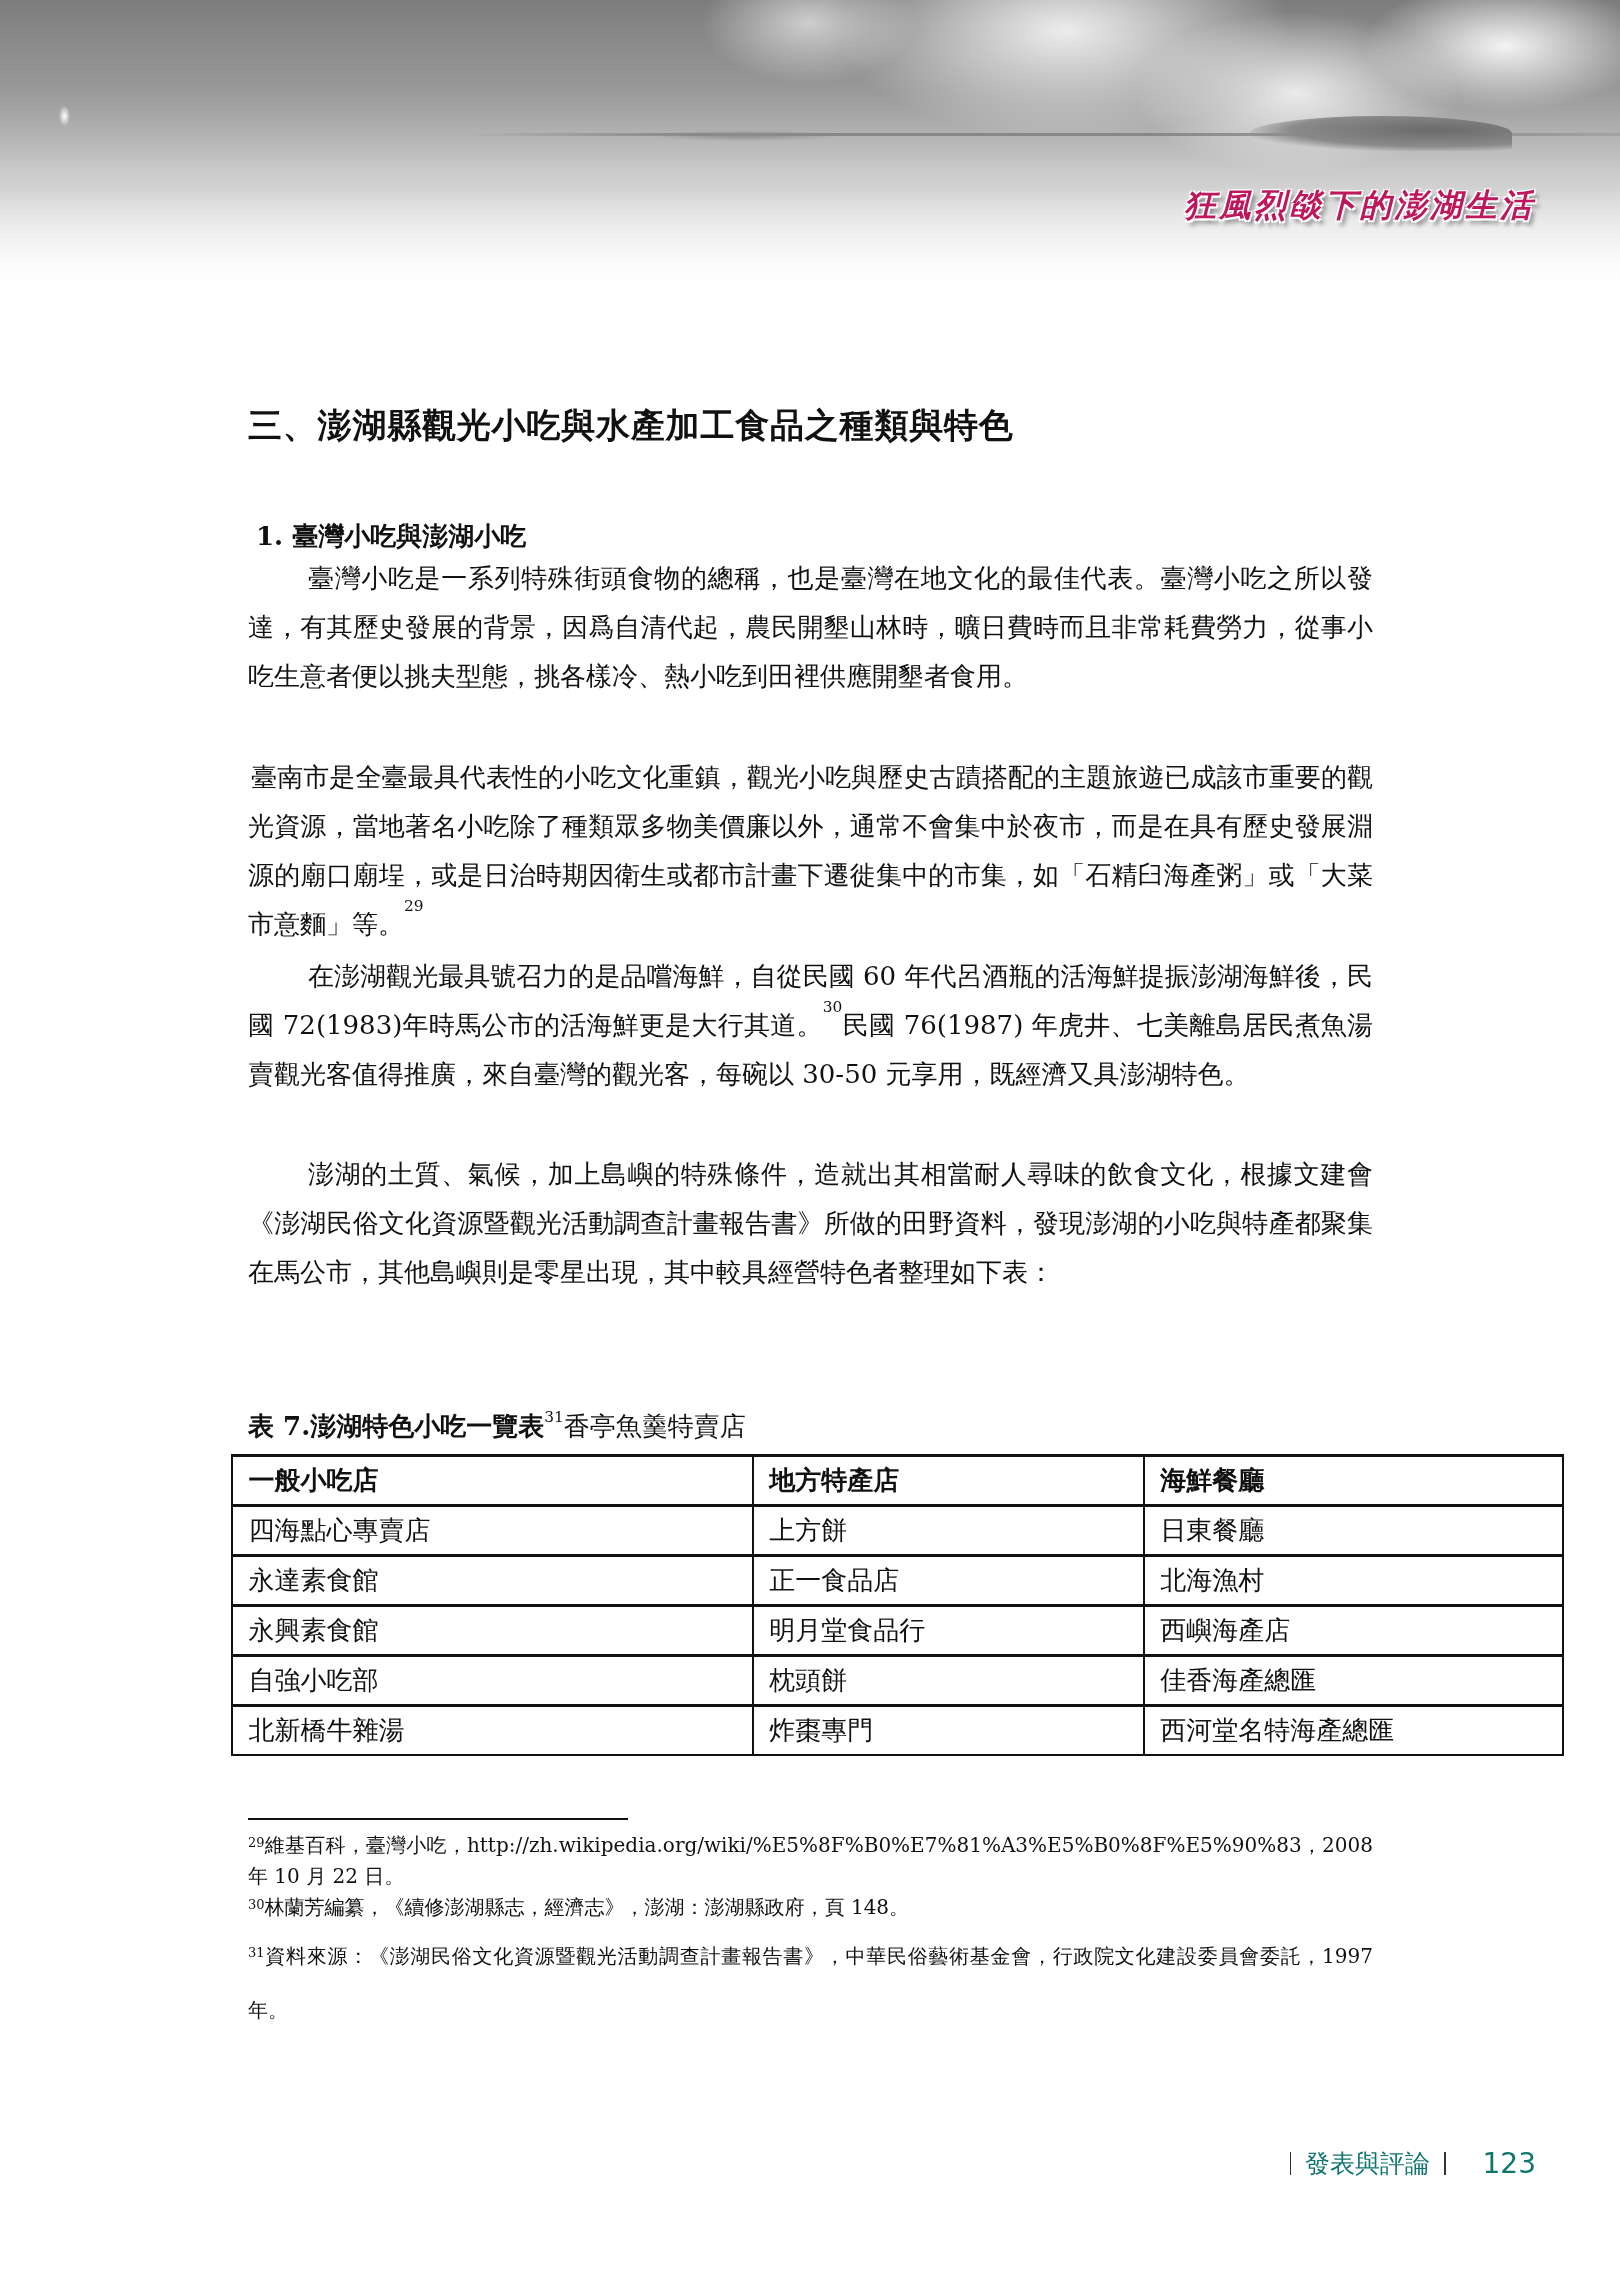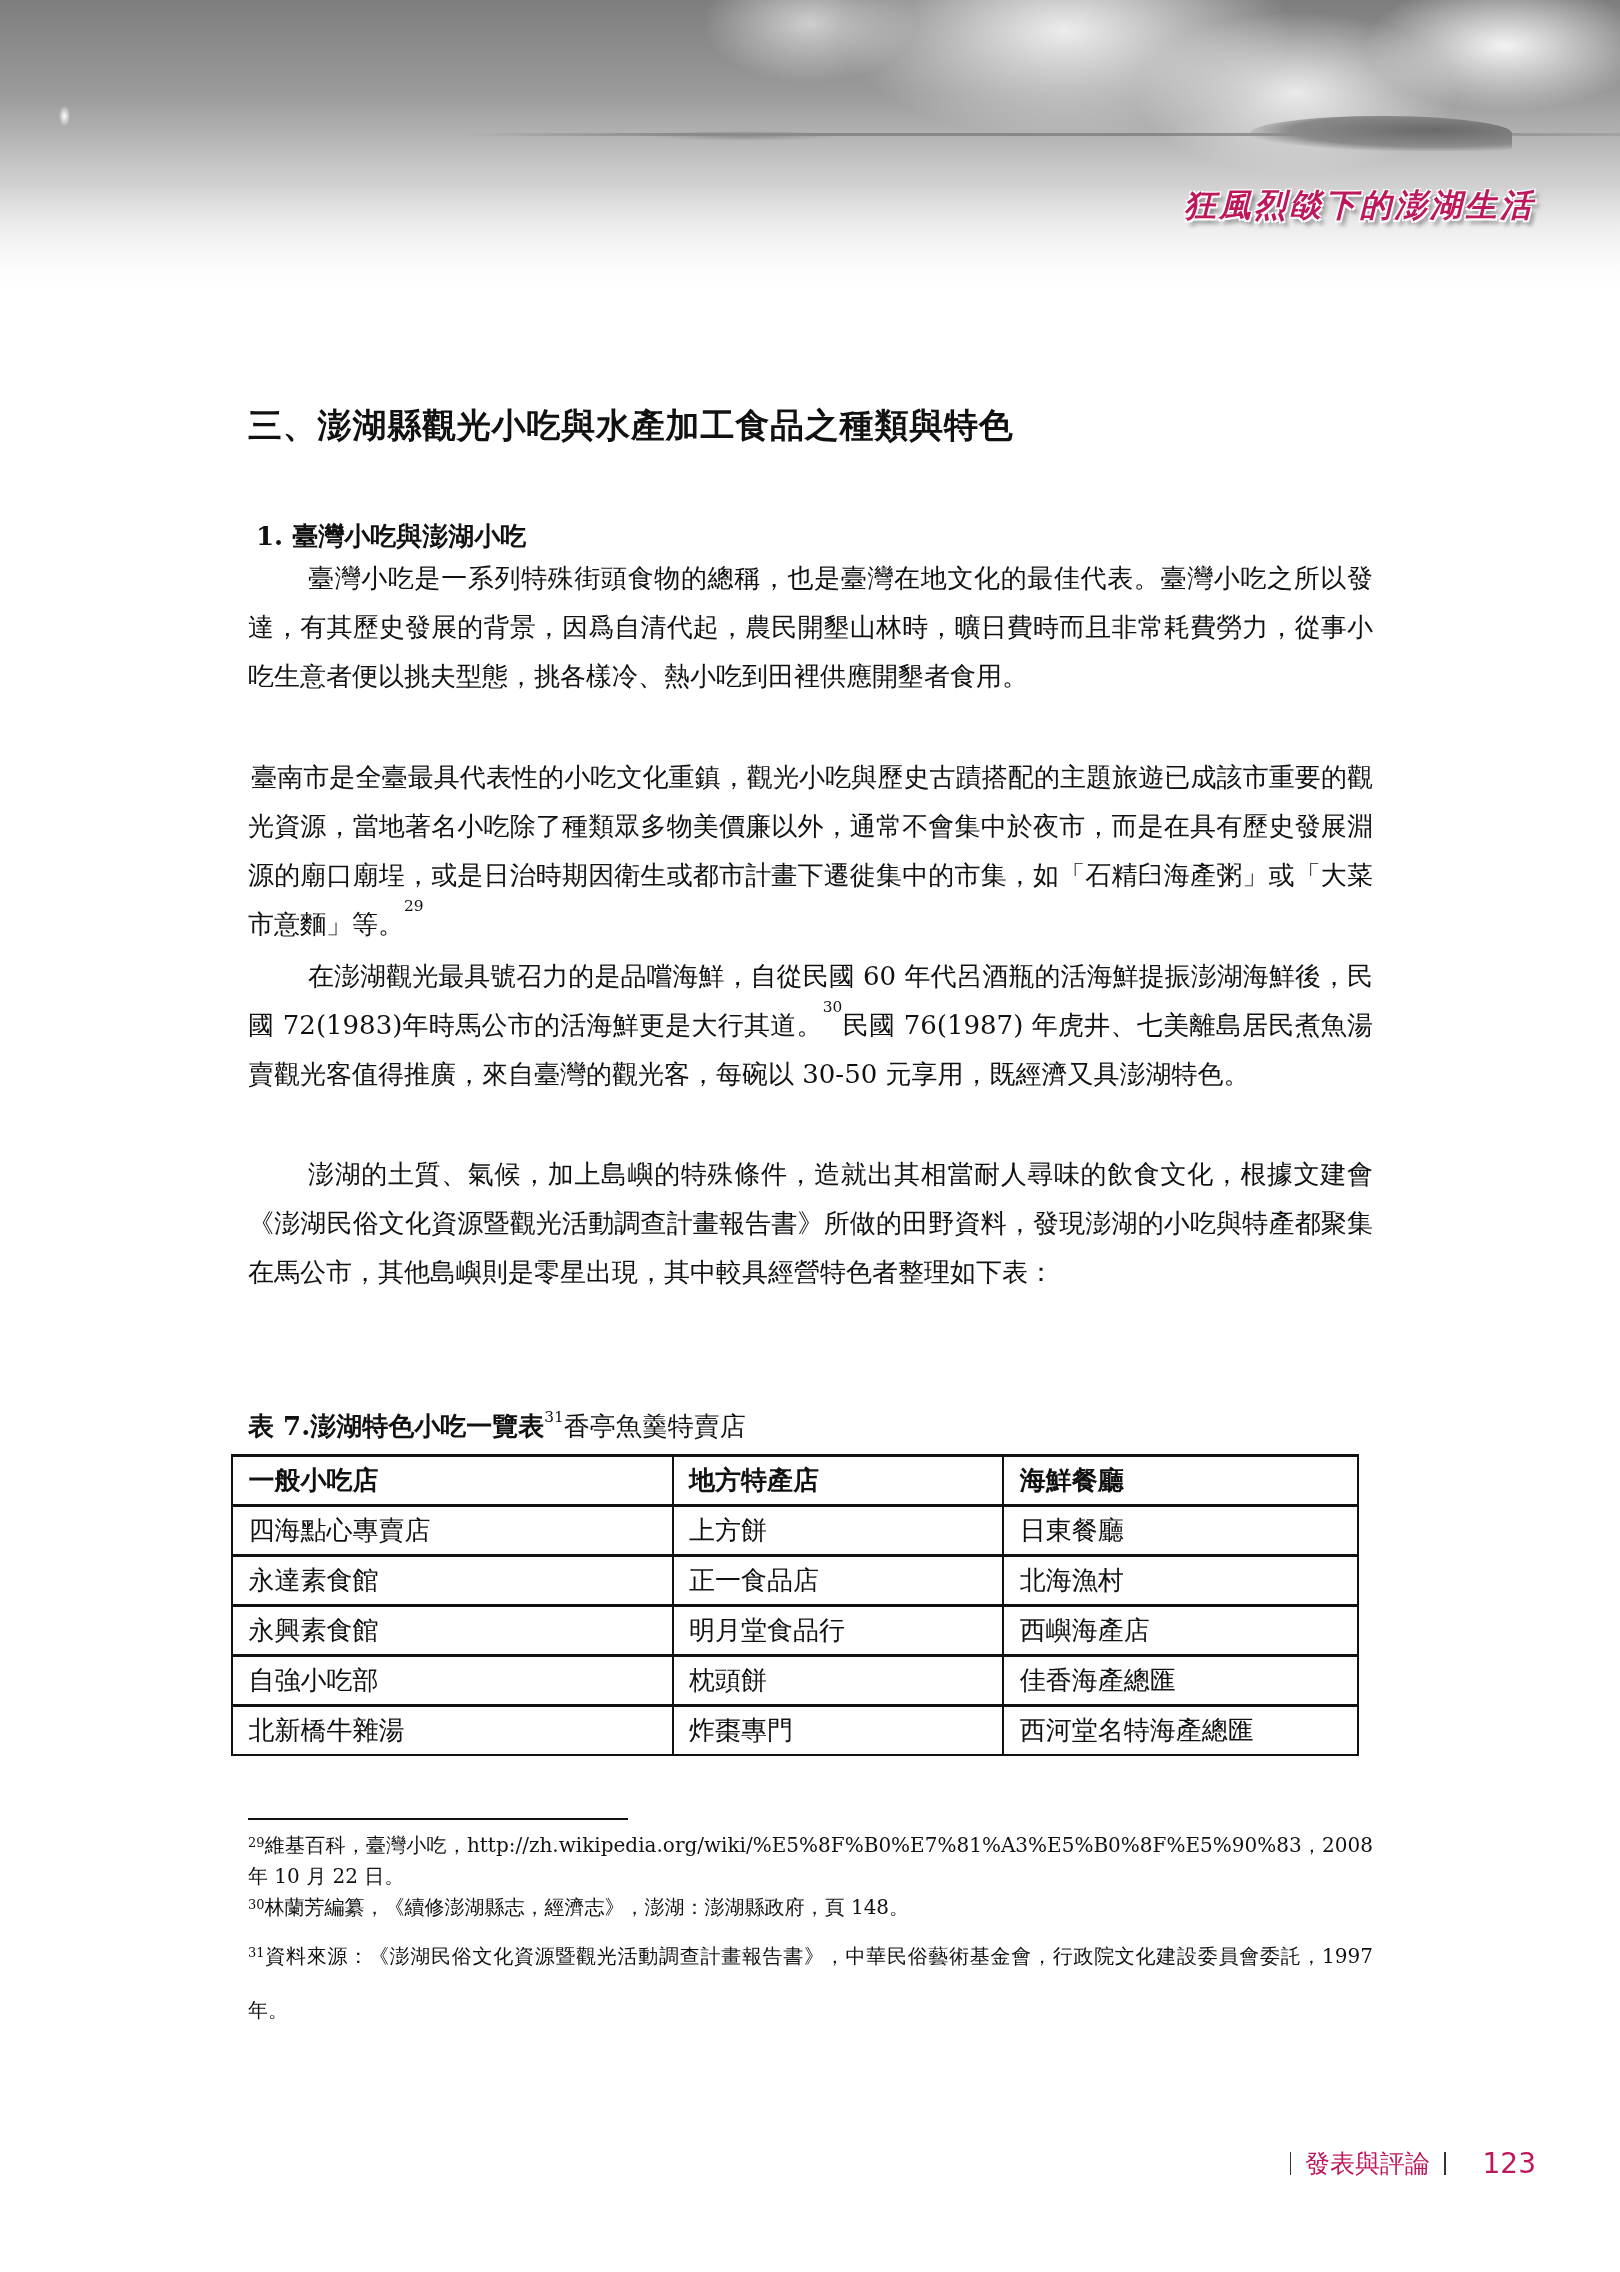--- a/index.html
+++ b/index.html
@@ -138,21 +138,21 @@
       font-size: 15.4px;
       vertical-align: top;
       position: relative;
       top: -1.5px;
     }
 
     table.shops {
       position: absolute;
       top: 1454px;
       left: -17px;
-      width: 1128px;
+      width: 1333px;
       border-collapse: collapse;
       font-size: 26px;
     }
     table.shops td, table.shops th {
       border: 2.3px solid #111111;
       height: 47px;
       padding: 0 0 0 15.4px;
       text-align: left;
       vertical-align: middle;
       font-weight: normal;
@@ -189,21 +189,21 @@
     .fn29 { top: 1830px; }
     .fn30 { top: 1892px; }
     .fn31 { top: 1929px; line-height: 54px; }
 
     .page-footer {
       position: absolute;
       right: 85px;
       top: 2147px;
       font-family: "DejaVu Sans", "Liberation Sans", sans-serif;
       font-size: 25px;
-      color: #be185d;
+      color: #0f766e;
       display: flex;
       align-items: center;
       white-space: nowrap;
     }
     .page-footer .bar {
       display: inline-block;
       width: 1.5px;
       height: 23px;
       background: #333333;
       margin: 0 14px;

